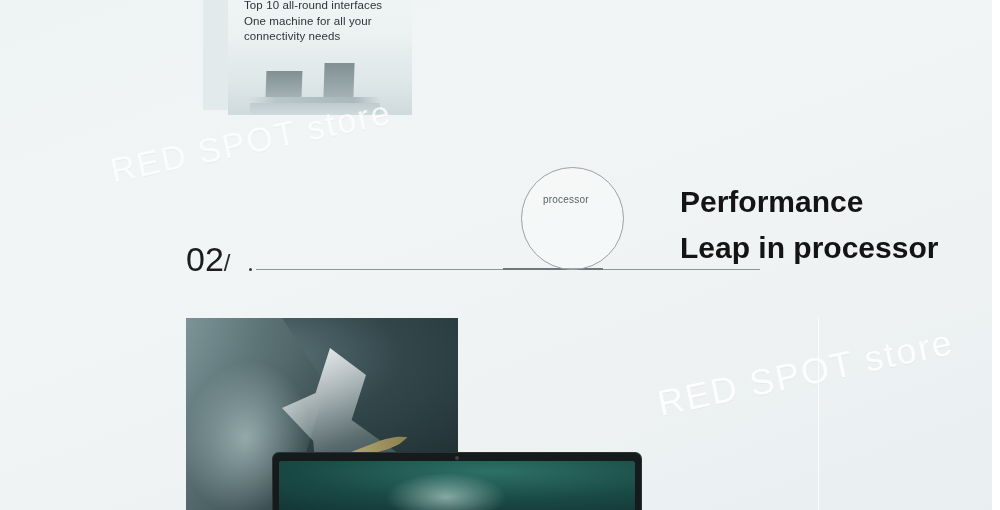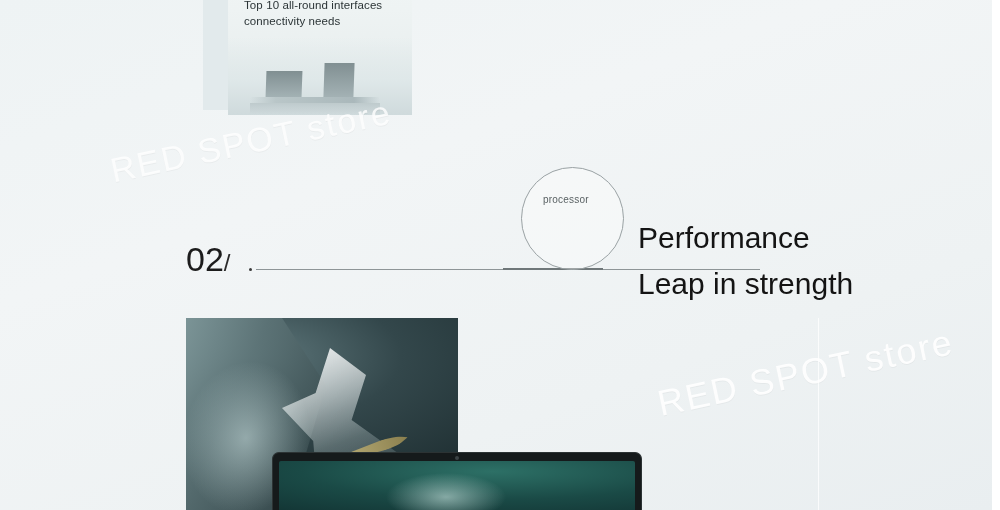--- a/index.html
+++ b/index.html
@@ -162,27 +162,26 @@
     position: absolute;
     left: 543px;
     top: 194px;
     font-size: 10px;
     color: #5a6264;
     letter-spacing: .2px;
   }
 
   .head-line {
     position: absolute;
-    left: 638px;
+    left: 680px;
     font-size: 30px;
     color: #141414;
-    font-weight: 400;
+    font-weight: 700;
     letter-spacing: 0px;
     white-space: nowrap;
-    margin-top: 36px;
   }
   .head-line-1 { top: 185px; }
   .head-line-2 { top: 231px; }
 
   
   .hero {
     position: absolute;
     left: 186px;
     top: 318px;
     width: 272px;
@@ -305,20 +304,21 @@
 </head>
 <body>
 
 <div class="page">
 
   <div class="card-shadow-block"></div>
 
   <div class="top-card">
     <div class="top-card-text">
       <div>Top 10 all-round interfaces</div>
+      <div>One machine for all your</div>
       <div>connectivity needs</div>
     </div>
     <div class="laptop-scene">
       <div class="lap l1"></div>
       <div class="lap l2"></div>
       <div class="lap-base"></div>
       <div class="lap-reflection"></div>
     </div>
   </div>
 
@@ -329,21 +329,21 @@
     <span>02</span><span class="slash">/</span>
   </div>
   <div class="sec-dot"></div>
   <div class="sec-rule"></div>
   <div class="sec-rule-thick"></div>
 
   <div class="proc-circle"></div>
   <div class="proc-label">processor</div>
 
   <div class="head-line head-line-1">Performance</div>
-  <div class="head-line head-line-2">Leap in strength</div>
+  <div class="head-line head-line-2">Leap in processor</div>
 
   <div class="hero">
     <div class="hero-rock"></div>
     <div class="hero-mist"></div>
     <div class="hero-scale"></div>
     <div class="hero-plume"></div>
     <div class="hero-horn horn-1"></div>
     <div class="hero-horn horn-2"></div>
     <div class="hero-horn horn-3"></div>
   </div>

